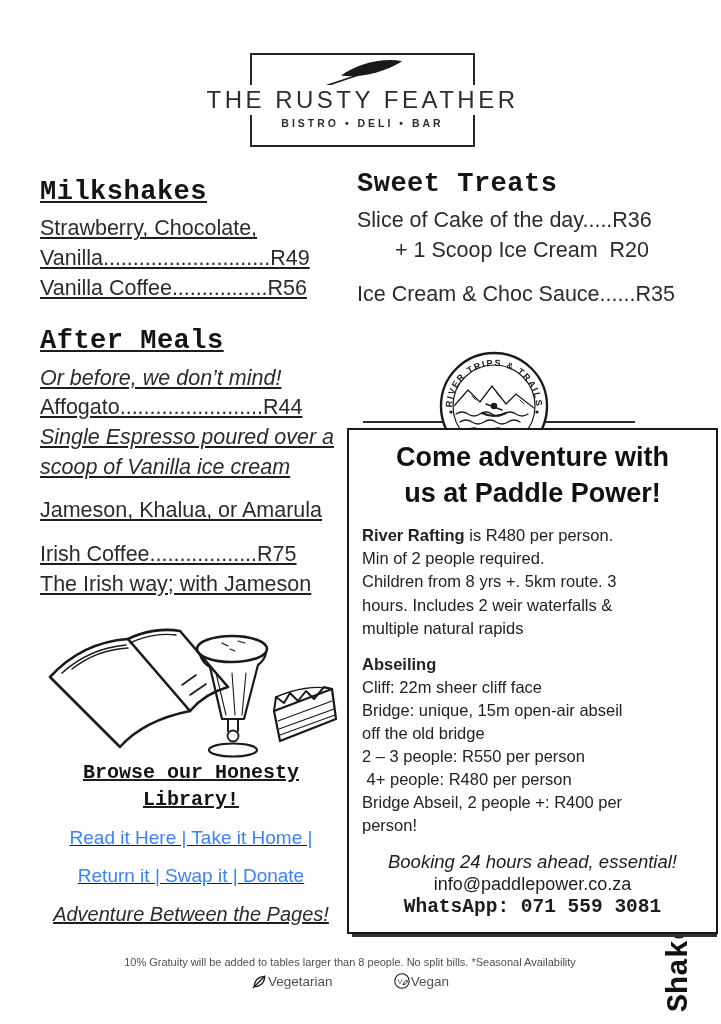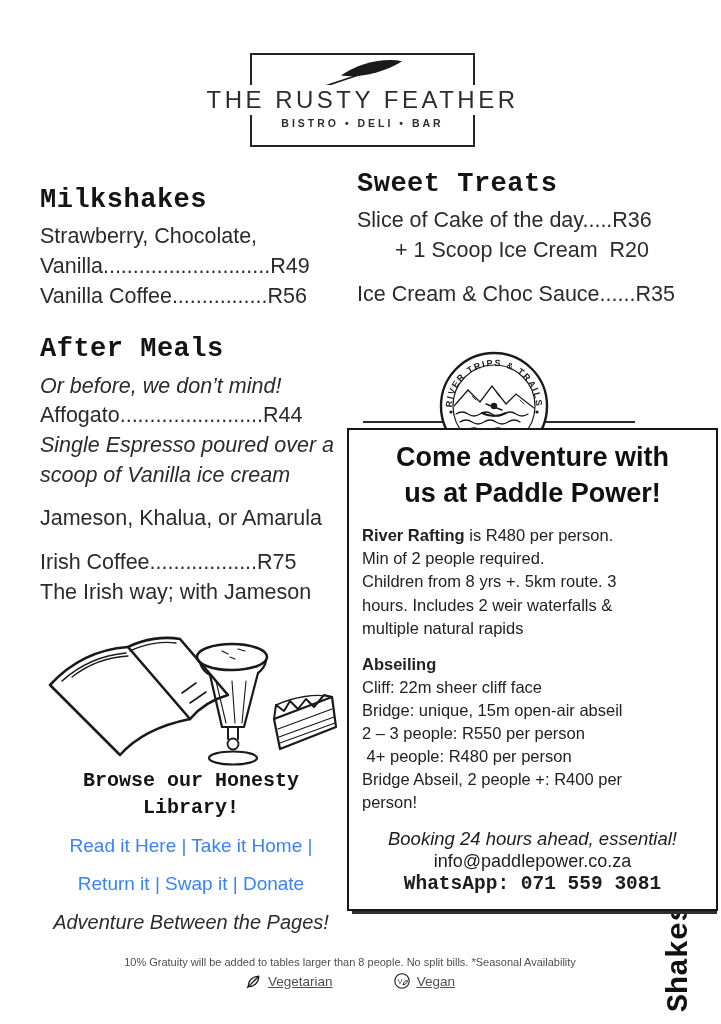--- a/index.html
+++ b/index.html
@@ -19,21 +19,21 @@
     position:absolute; top:30px; left:50%; transform:translateX(-50%);
     background:#fff; white-space:nowrap; font-size:24px; letter-spacing:3.5px;
     padding:1px 9px; color:#2d2d2d;
   }
   .logo-sub {
     position:absolute; top:62px; left:0; width:100%; text-align:center;
     font-size:10.5px; letter-spacing:3px; font-weight:700; color:#2d2d2d;
   }
 
   
-  .col-left  { position:absolute; left:40px;  top:184px; width:302px; }
+  .col-left  { position:absolute; left:40px;  top:176px; width:302px;text-decoration:underline; }
   .col-right { position:absolute; left:357px; top:168px; width:302px; }
   .sec-head { font-size:27px; line-height:1.2; margin:0 0 6px 0; letter-spacing:0.5px; color:#141414; }
   .m-line { font-size:21.5px; line-height:1.38; color:#2b2b2b; }
   .gap14 { height:14px; }
   .mt22 { margin-top:22px; }
   .indent { padding-left:38px; }
 
   
   .lib-art { margin:16px 0 -6px -8px; display:block; }
   .lib-head { text-align:center; font-size:20px; line-height:1.35; color:#141414; }
@@ -57,21 +57,21 @@
 
   
   .side-banner {
     position:absolute; top:1012px; left:662px; transform:rotate(-90deg); transform-origin:top left;
     font-size:30px; white-space:nowrap; color:#111;
   }
 
   
   .footer-note { position:absolute; top:956px; left:0; width:700px; text-align:center; font-size:11px; color:#4f4f4f; }
   .footer-icons { position:absolute; top:972px; left:0; width:700px; display:flex; justify-content:center; gap:60px; align-items:center; }
-  .f-item { display:flex; align-items:center; gap:6px; font-size:13.5px; color:#4f4f4f;text-decoration:underline; }
+  .f-item { display:flex; align-items:center; font-size:13.5px; color:#4f4f4f; }
 
   svg.line-art { stroke:#1a1a1a; fill:none; stroke-linecap:round; stroke-linejoin:round; }
 </style>
 </head>
 <body>
 
 <div class="page">
 
   <div class="logo-wrap">
     <span class="logo-feather">
@@ -177,20 +177,21 @@
       <div class="pre">Min of 2 people required.</div>
       <div class="pre">Children from 8 yrs +. 5km route. 3</div>
       <div class="pre">hours. Includes 2 weir waterfalls &amp;</div>
       <div class="pre">multiple natural rapids</div>
     </div>
 
     <div class="adv-p">
       <div class="b">Abseiling</div>
       <div class="pre">Cliff: 22m sheer cliff face</div>
       <div class="pre">Bridge: unique, 15m open-air abseil</div>
+      <div class="pre">off the old bridge</div>
       <div class="pre">2 – 3 people: R550 per person</div>
       <div class="pre"> 4+ people: R480 per person</div>
       <div class="pre">Bridge Abseil, 2 people +: R400 per</div>
       <div class="pre">person!</div>
     </div>
 
     <div class="adv-book">Booking 24 hours ahead, essential!</div>
     <div class="adv-email">info@paddlepower.co.za</div>
     <div class="adv-wa">WhatsApp: 071 559 3081</div>
   </div>

